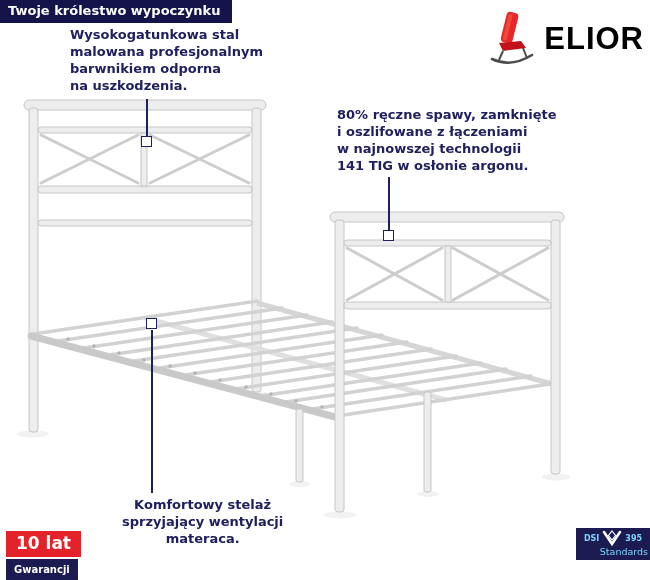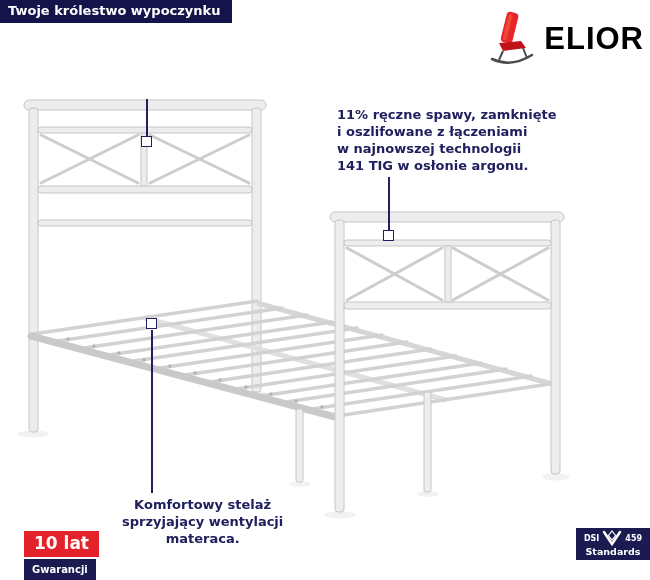--- a/index.html
+++ b/index.html
@@ -38,38 +38,38 @@
   .line3 { left:151px; top:330px; height:163px; }
 
   .callout-marker {
     position:absolute; width:11px; height:11px;
     background:#fff; border:1.5px solid #20205e;
   }
   .marker1 { left:141px; top:136px; }
   .marker2 { left:383px; top:230px; }
   .marker3 { left:146px; top:318px; }
 
-  .warranty { position:absolute; left:24px; top:531px; display:flex; flex-direction:column; align-items:flex-start; gap:2px; }
+  .warranty { position:absolute; left:6px; top:531px; display:flex; flex-direction:column; align-items:flex-start; gap:2px; }
   .w-years {
     background:#e4222a; color:#fff; font-size:17px; font-weight:700;
     padding:2px 10px 4px; line-height:20px;
   }
   .w-label {
     background:#1b1b52; color:#fff; font-size:10px; font-weight:700;
     padding:3px 8px 4px; line-height:15px;
   }
 
   .cert { position:absolute; right:0; top:526px; width:74px; text-align:center; }
   .cert-brand {
     background:#e4222a; color:#fff; font-size:14px; font-weight:700;
     padding:2px 0 3px; line-height:16px;
   }
-  .cert-body { background:#1b1b52; color:#ffffff; margin-top:2px; padding:2px 2px 3px; }
+  .cert-body { background:#1b1b52; color:#7dd3fc; margin-top:2px; padding:2px 2px 3px; }
   .cert-row { display:flex; align-items:center; justify-content:center; gap:2px; font-size:8px; font-weight:700; }
-  .cert-bottom { font-size:9.5px; font-weight:700; line-height:11px; }
+  .cert-bottom { font-size:9.5px; font-weight:400; line-height:11px;text-align:right; }
 </style>
 </head>
 <body>
 
 <div class="stage">
 
   <svg class="bed-svg" width="650" height="580" viewBox="0 0 650 580" aria-hidden="true">
 
     <g fill="#f2f2f2">
       <ellipse cx="33" cy="434" rx="16" ry="3.5"></ellipse>
@@ -159,21 +159,25 @@
         <rect x="16" y="4" width="4" height="27" rx="2" fill="#f4663f" opacity="0.55"></rect>
       </g>
       <polygon points="10,33 32,31 37,38 14,41" fill="#c1121c"></polygon>
       <line x1="14" y1="41" x2="10" y2="50" stroke="#4a4a4a" stroke-width="2"></line>
       <line x1="34" y1="38" x2="38" y2="48" stroke="#4a4a4a" stroke-width="2"></line>
       <path d="M3,49 Q 22,58 43,45" stroke="#4a4a4a" stroke-width="2.5" fill="none" stroke-linecap="round"></path>
     </svg>
     <span class="logo-text">ELIOR</span>
   </div>
 
-  <div class="ann ann2">11% ręczne spawy, zamknięte
+  <div class="ann ann1">Wysokogatunkowa stal
+malowana profesjonalnym
+barwnikiem odporna
+na uszkodzenia.</div>
+  <div class="ann ann2">80% ręczne spawy, zamknięte
 i oszlifowane z łączeniami
 w najnowszej technologii
 141 TIG w osłonie argonu.</div>
   <div class="ann ann3">Komfortowy stelaż
 sprzyjający wentylacji
 materaca.</div>
 
   <div class="callout-line line1"></div>
   <div class="callout-line line2"></div>
   <div class="callout-line line3"></div>
@@ -187,19 +191,19 @@
   </div>
 
   <div class="cert">
     <div class="cert-body">
       <div class="cert-row">
         <span>DSI</span>
         <svg width="22" height="16" viewBox="0 0 22 16">
           <path d="M3,2 L11,14 L19,2" stroke="#fff" stroke-width="2.5" fill="none" stroke-linecap="round"></path>
           <path d="M11,1 L14.5,5.5 L11,10 L7.5,5.5 Z" stroke="#fff" stroke-width="1.2" fill="none"></path>
         </svg>
-        <span>459</span>
+        <span>395</span>
       </div>
       <div class="cert-bottom">Standards</div>
     </div>
   </div>
 
 </div>
 
 </body></html>

